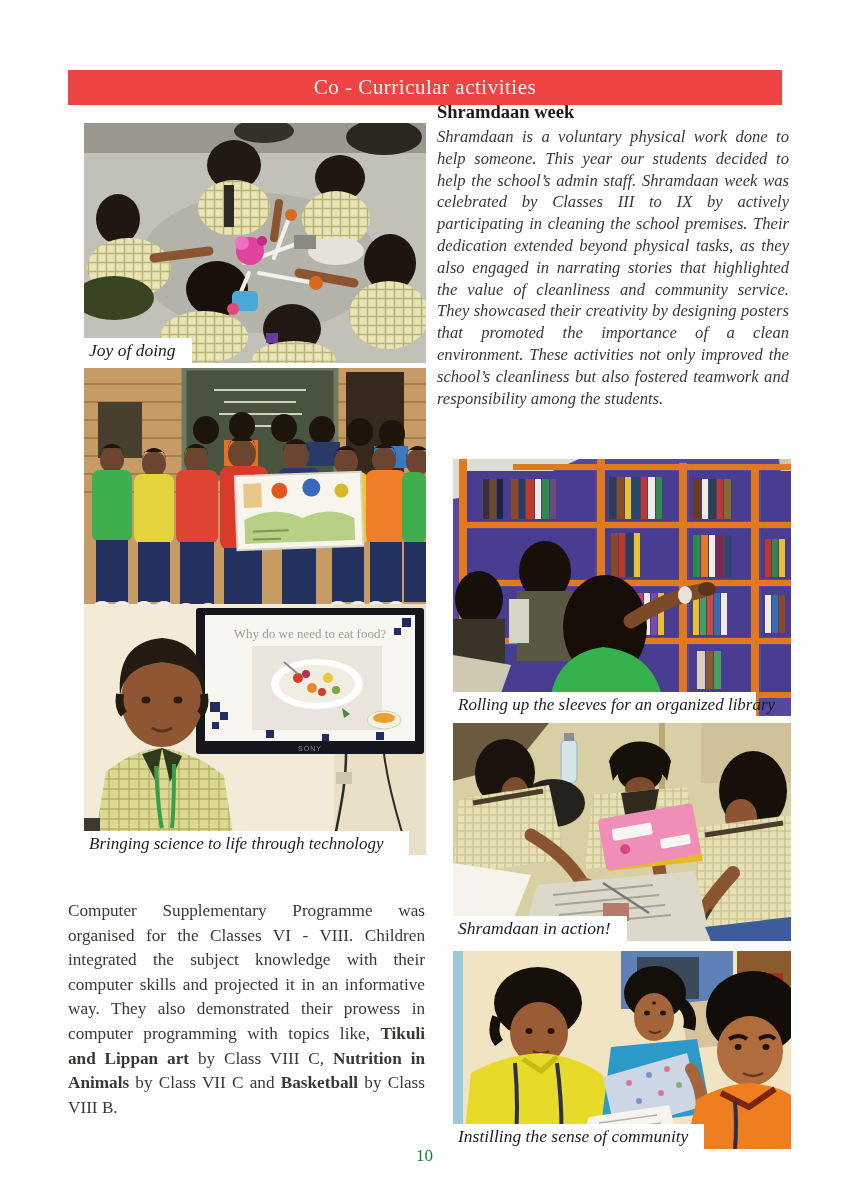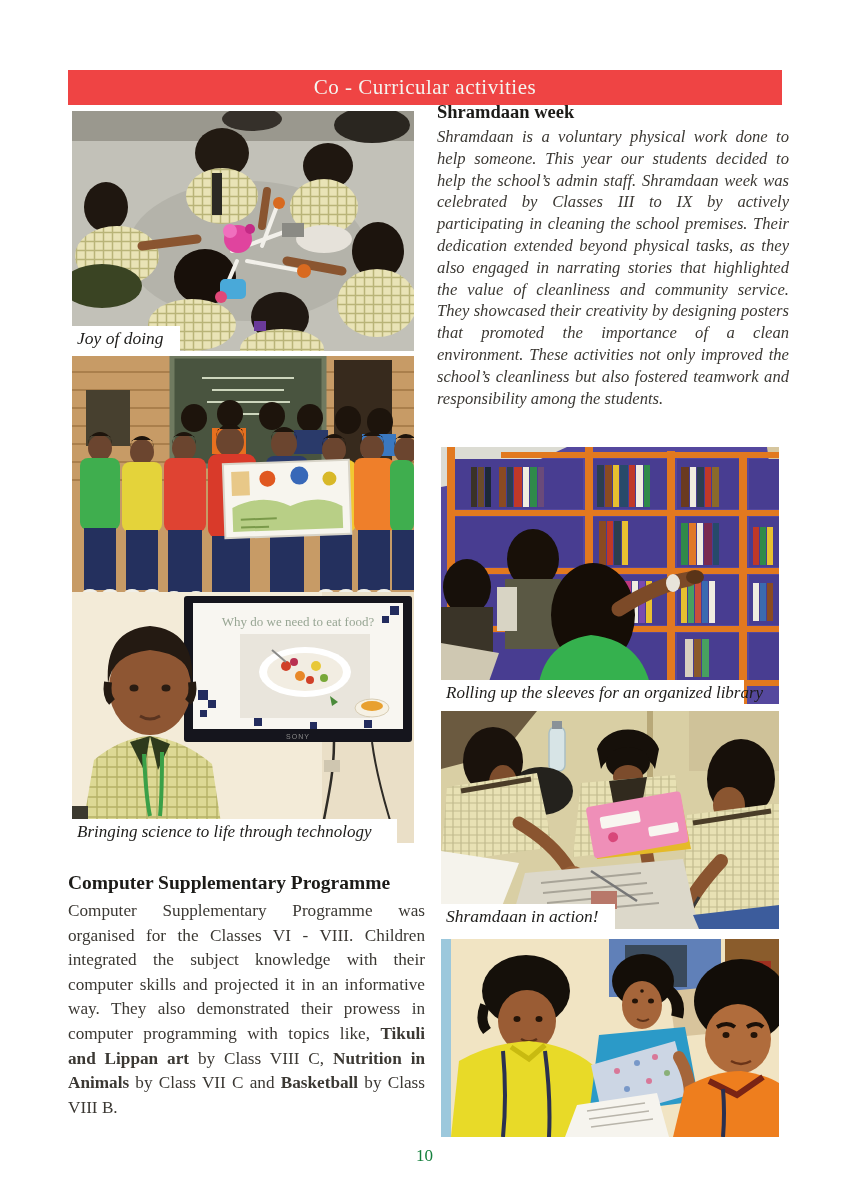--- a/index.html
+++ b/index.html
@@ -5,21 +5,21 @@
   html,body { margin:0; padding:0; background:#ffffff; }
   .page {
     position:relative; width:849px; height:1200px; background:#fff;
     font-family:"Liberation Serif", serif; color:#34322e; overflow:hidden;
   }
   .header-bar {
     position:absolute; left:68px; top:70px; width:714px; height:35px;
     background:#ef4444; color:#f4f4ef; display:flex; align-items:center; justify-content:center;
     font-size:21px; letter-spacing:0.5px;
   }
-  figure.photo { position:absolute; margin:0; padding:4px; overflow:hidden; }
+  figure.photo { position:absolute; margin:12px; padding:4px; overflow:hidden; }
   figure.photo svg { display:block; width:100%; height:100%; }
   .caption {
     position:absolute; left:0; bottom:0; background:#ffffff; color:#1d1c1a;
     font-style:italic; font-size:17.5px; line-height:1.25;
     padding:2px 16px 5px 9px; white-space:nowrap;
   }
   .caption.strip { padding-right:26px; }
   h2 { margin:0; font-size:19.5px; font-weight:bold; color:#1c1b18; }
   .col-heading-right { position:absolute; left:437px; top:102px; width:352px; font-size:18.5px; }
   .para {
@@ -258,21 +258,20 @@
       <path d="M68 124 q10 6 20 0" stroke="#5a3420" stroke-width="3" fill="none"></path>
       <path d="M8 251 L22 168 Q48 146 78 144 Q112 148 140 172 L152 251 Z" fill="url(#chk3)"></path>
       <path d="M58 150 L78 144 L72 178 Z" fill="#2e3a1c"></path>
       <path d="M98 152 L78 144 L86 178 Z" fill="#2e3a1c"></path>
       <path d="M72 162 q2 44 6 62 M90 160 q0 44 -2 64" stroke="#3aa048" stroke-width="4" fill="none"></path>
       <rect x="0" y="214" width="16" height="37" fill="#3c3a30"></rect>
     </svg>
     <figcaption class="caption strip" style="font-size:17px;">Bringing science to life through technology</figcaption>
   </figure>
 
-  <h2 class="col-heading-left">Computer Supplementary Programme</h2>
   <p class="para para-left"><span>Computer Supplementary Programme was organised for the Classes VI - VIII. Children integrated the subject knowledge with their computer skills and projected it in an informative way. They also demonstrated their prowess in computer programming with topics like, </span><span class="b">Tikuli and Lippan art</span><span> by Class VIII C, </span><span class="b">Nutrition in Animals</span><span> by Class VII C and </span><span class="b">Basketball</span><span> by Class VIII B.</span></p>
 
   <h2 class="col-heading-right">Shramdaan week</h2>
   <p class="para para-right">Shramdaan is a voluntary physical work done to help someone. This year our students decided to help the school’s admin staff. Shramdaan week was celebrated by Classes III to IX by actively participating in cleaning the school premises. Their dedication extended beyond physical tasks, as they also engaged in narrating stories that highlighted the value of cleanliness and community service. They showcased their creativity by designing posters that promoted the importance of a clean environment. These activities not only improved the school’s cleanliness but also fostered teamwork and responsibility among the students.</p>
 
   <figure class="photo" style="left:437px; top:443px; width:338px; height:257px;">
     <svg viewBox="0 0 338 257">
       <rect width="338" height="257" fill="#55489e"></rect>
       <polygon points="0,0 126,0 64,28 0,40" fill="#dcdcd3"></polygon>
       <polygon points="326,0 338,0 338,56 330,30" fill="#d6c69e"></polygon>
@@ -507,17 +506,18 @@
       <path d="M290 122 q10 6 20 0" stroke="#6a3418" stroke-width="2.5" fill="none"></path>
       <path d="M232 198 L244 148 Q274 132 300 132 Q326 136 338 144 L338 198 Z" fill="#ee7e1e"></path>
       <path d="M268 142 L296 156 L322 138" stroke="#7a2414" stroke-width="6" fill="none"></path>
       <path d="M282 150 q2 24 0 48" stroke="#2a3050" stroke-width="4" fill="none"></path>
 
       <polygon points="136,166 216,154 228,198 124,198" fill="#f6f4ee"></polygon>
       <g stroke="#b8b4aa" stroke-width="1.5">
           <path d="M146 172 L204 164 M148 180 L208 172 M150 188 L212 180"></path>
         </g>
     </svg>
+    <figcaption class="caption">Instilling the sense of community</figcaption>
   </figure>
 
   <div class="page-number">10</div>
 
 </div>
 
 </body></html>

